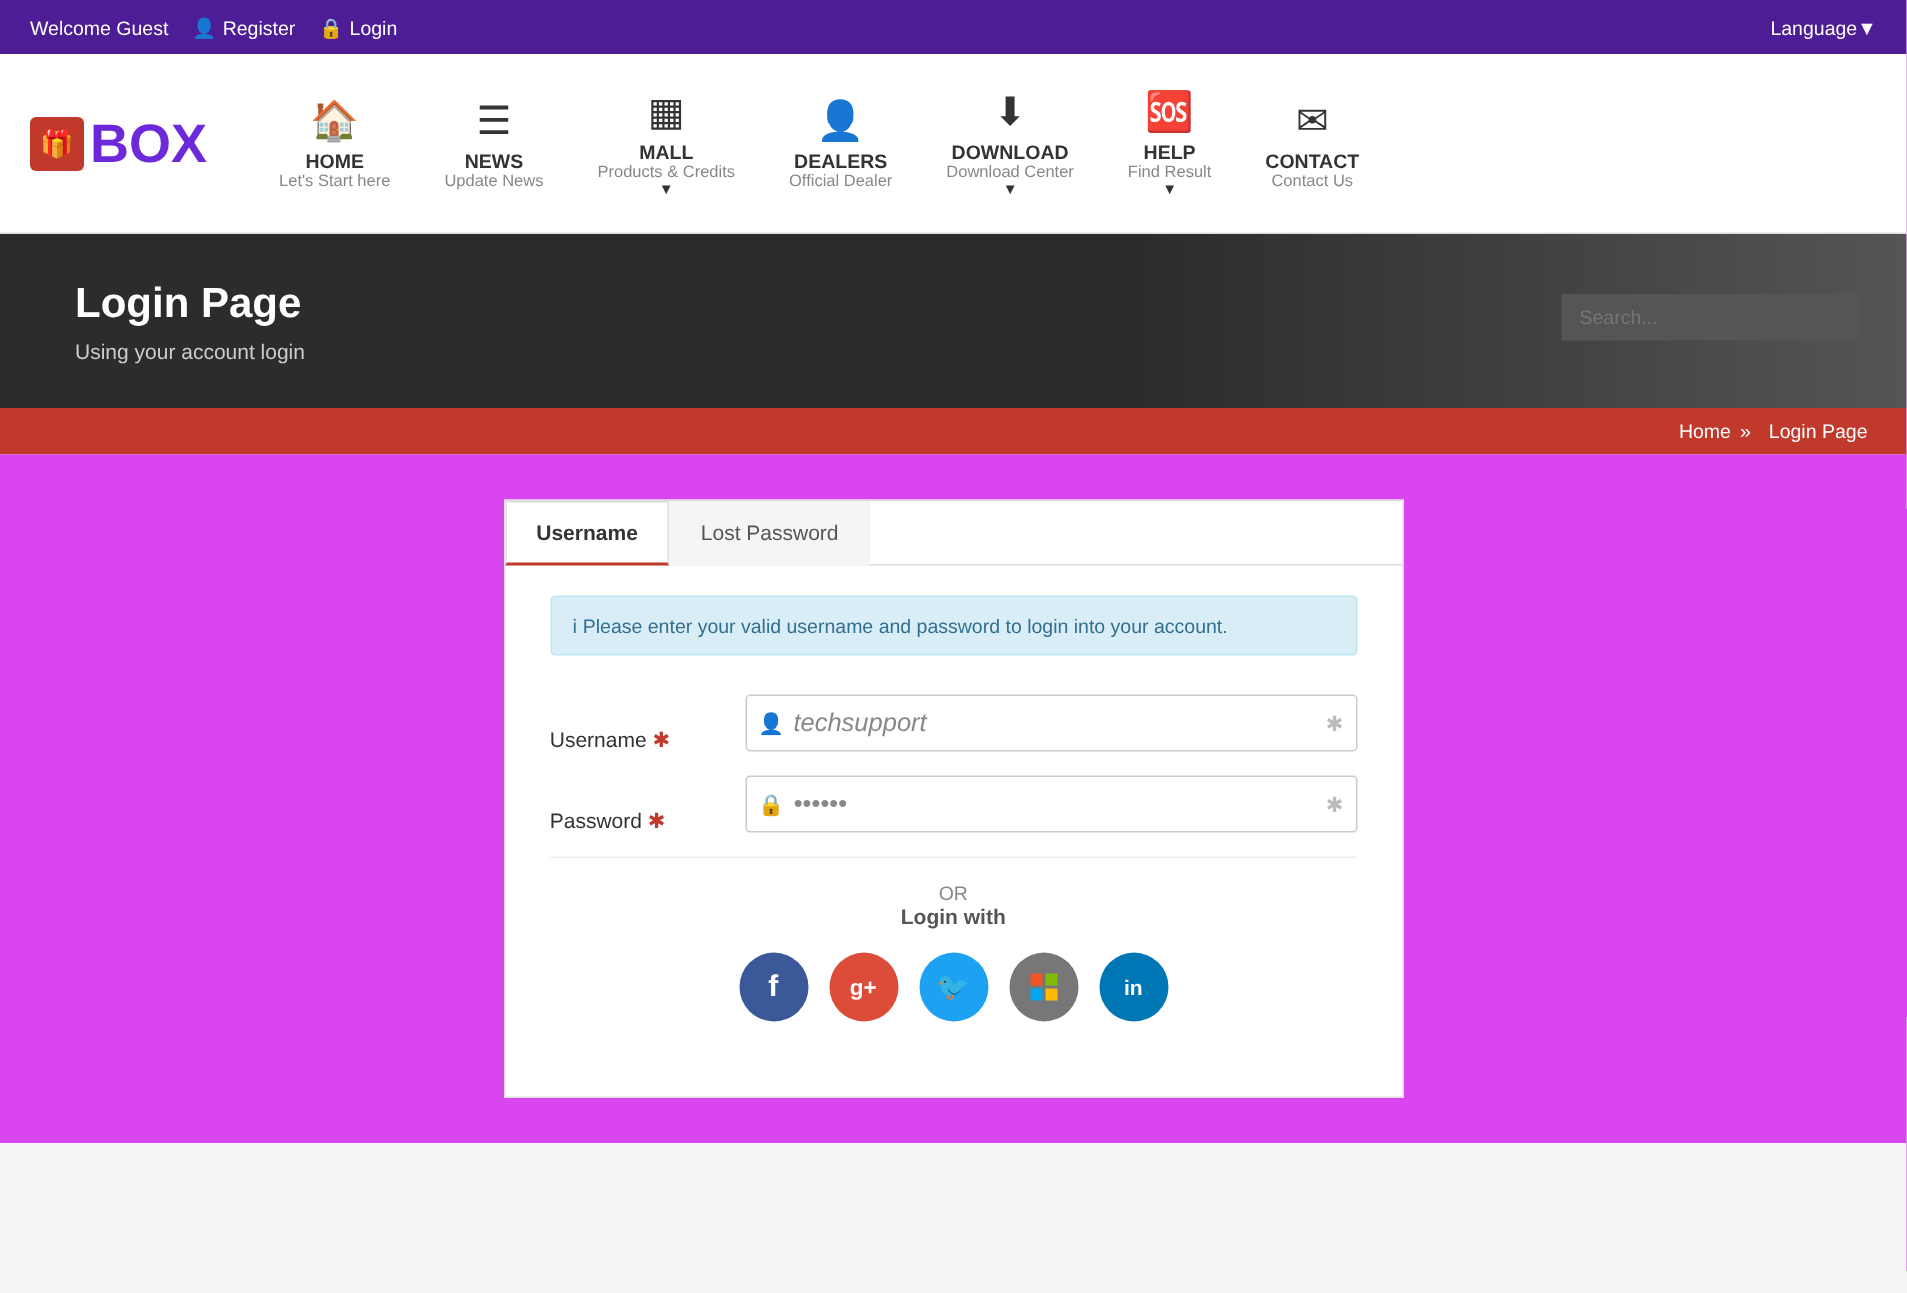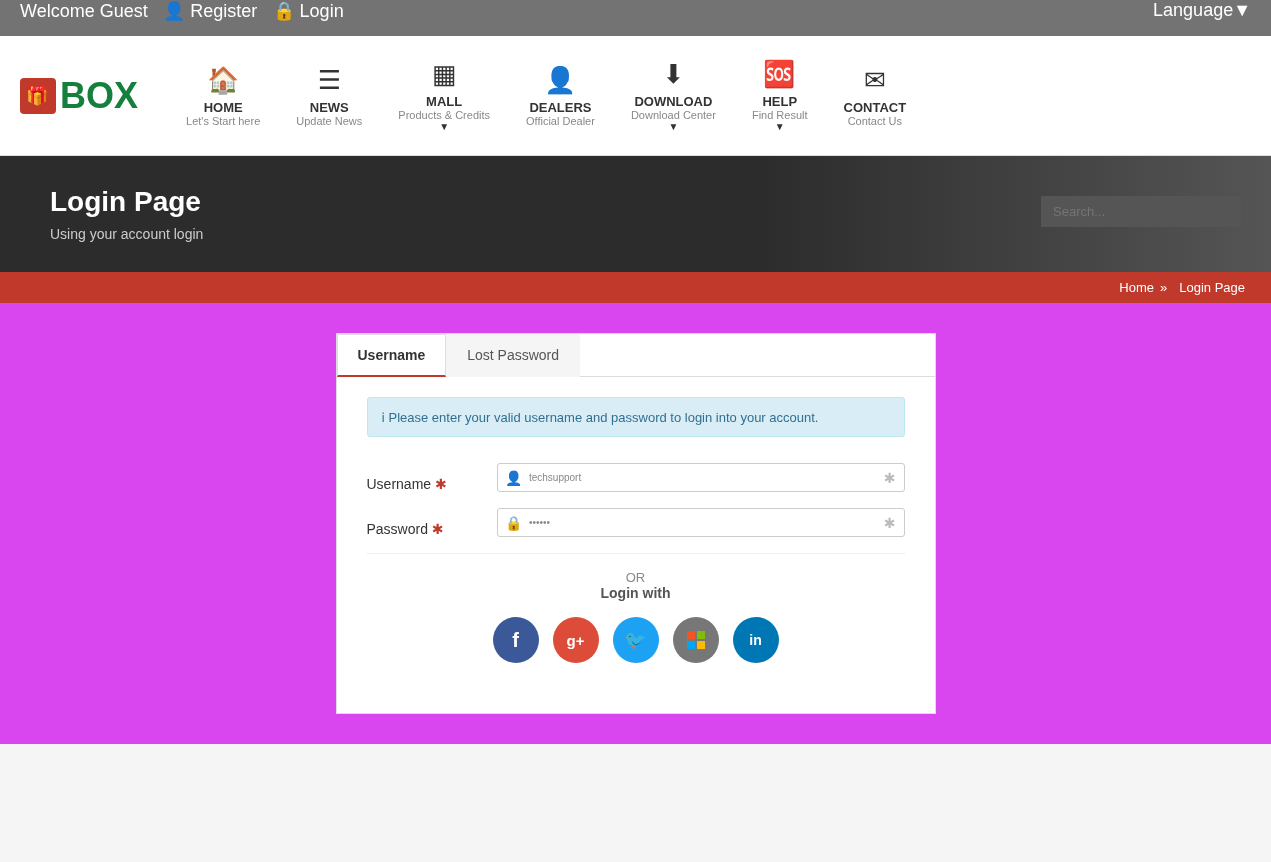--- a/index.html
+++ b/index.html
@@ -1,27 +1,27 @@
 <!DOCTYPE html>
 <html><head>
   <meta charset="utf-8">
   <style>
     * { box-sizing: border-box; margin: 0; padding: 0; }
     body { font-family: Arial, sans-serif; background: #f5f5f5; min-width: 1271px; }
 
     
     .top-bar {
-      background: #737373;
-      color: white;
-      display: flex;
-      align-items: flex-start;
+      background: #4c1d95;
+      color: white;
+      display: flex;
+      align-items: center;
       justify-content: space-between;
       padding: 0 20px;
       height: 36px;
-      font-size: 18px;
+      font-size: 13px;
     }
     .top-bar-left { display: flex; align-items: center; gap: 16px; }
     .top-bar-link { color: white; text-decoration: none; display: flex; align-items: center; gap: 4px; }
     .top-bar-right { display: flex; align-items: center; gap: 0; cursor: pointer; }
 
     
     .header {
       background: white;
       display: flex;
       align-items: center;
@@ -31,21 +31,21 @@
     }
     .logo {
       display: flex;
       align-items: center;
       margin-right: 30px;
       text-decoration: none;
     }
     .logo-box {
       font-size: 36px;
       font-weight: bold;
-      color: #15803d;
+      color: #6d28d9;
       display: flex;
       align-items: center;
     }
     .logo-icon {
       width: 36px;
       height: 36px;
       background: #c0392b;
       border-radius: 4px;
       margin-right: 4px;
       display: flex;
@@ -181,23 +181,24 @@
       border: 1px solid #ccc;
       border-radius: 3px;
       padding: 0 8px;
       background: white;
     }
     .input-wrapper input {
       flex: 1;
       border: none;
       outline: none;
       padding: 8px 6px;
-      font-size: 10px;
+      font-size: 17px;
       color: #888;
       background: transparent;
+      font-style: italic;
     }
     .input-icon { color: #bbb; font-size: 14px; }
 
     .form-actions {
       display: flex;
       align-items: center;
       justify-content: flex-end;
       gap: 16px;
       margin-bottom: 20px;
     }

